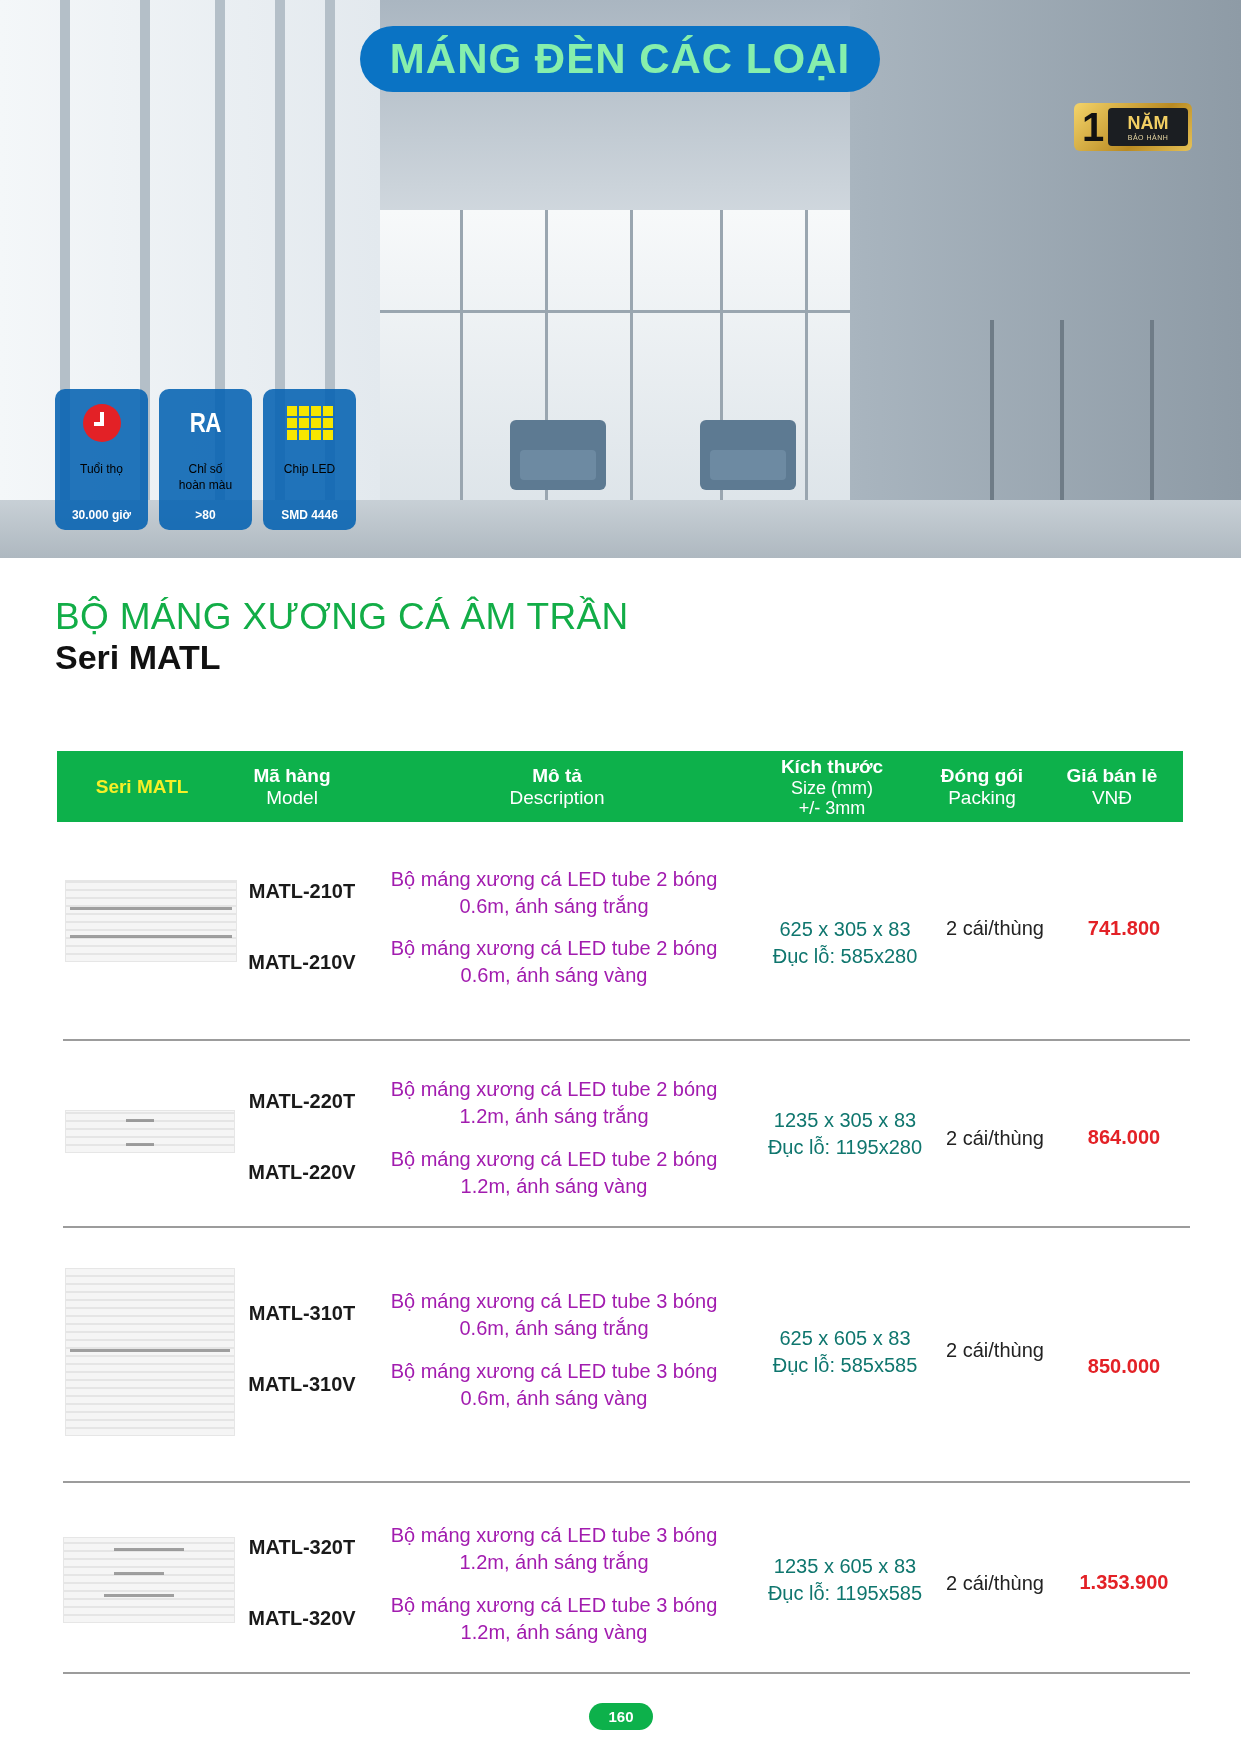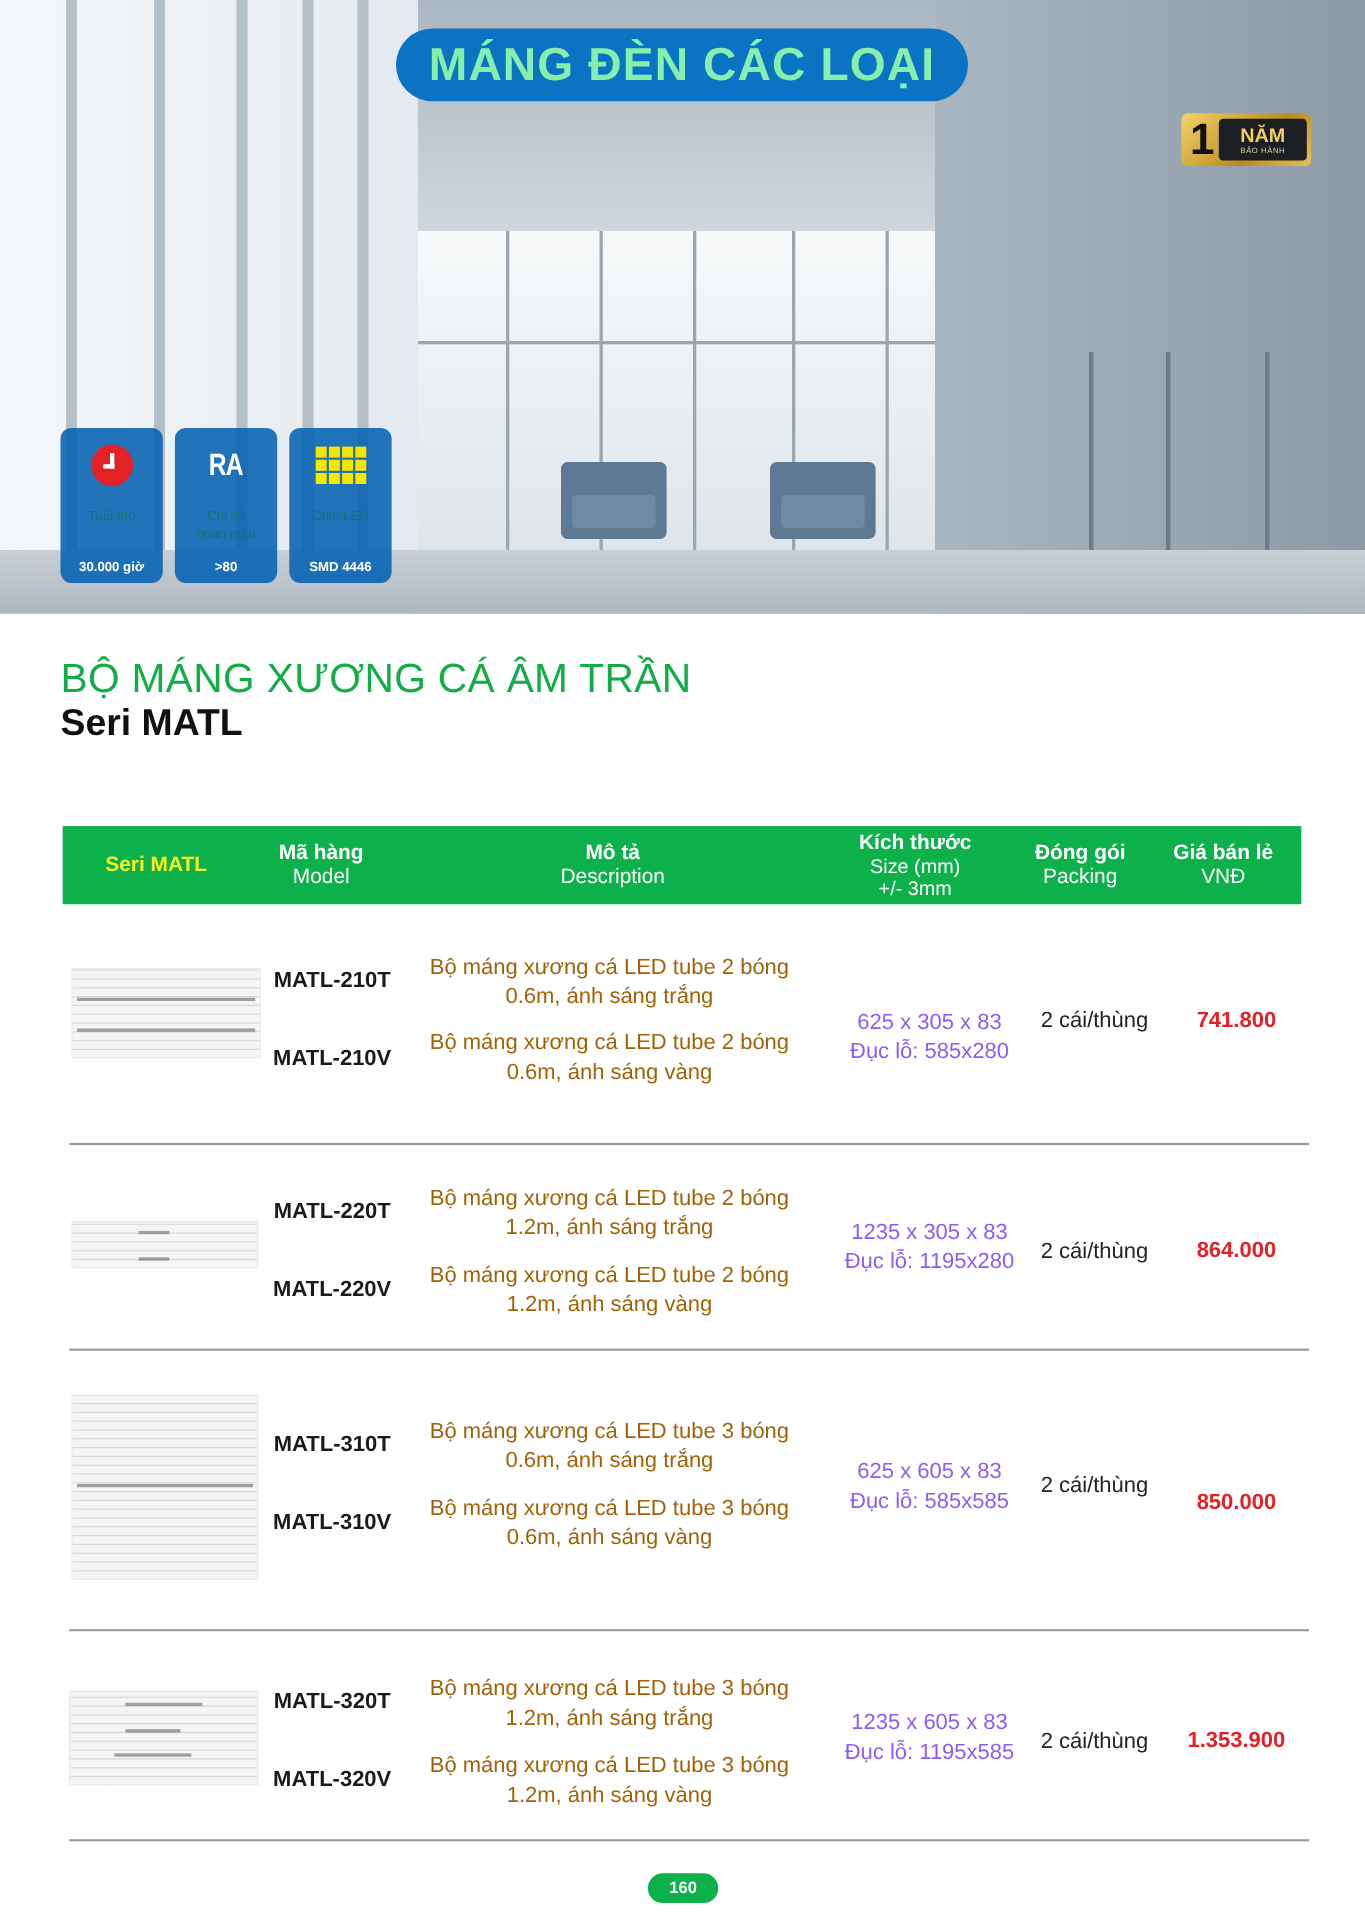--- a/index.html
+++ b/index.html
@@ -30,40 +30,40 @@
 
   .tiles { position: absolute; left: 55px; top: 389px; display: flex; gap: 11px; }
   .tile { width: 93px; height: 141px; background: rgba(4,98,178,0.88); border-radius: 10px; position: relative; color: #fff; text-align: center; }
   .tile .icon-wrap { position: absolute; left: 0; right: 0; top: 14px; height: 40px; display: flex; justify-content: center; align-items: center; }
   .clock { width: 38px; height: 38px; border-radius: 50%; background: #e32126; position: relative; }
   .clock::before { content:""; position:absolute; left:17px; top:8px; width:4px; height:14px; background:#fff; }
   .clock::after { content:""; position:absolute; left:11px; top:18px; width:10px; height:4px; background:#fff; }
   .big-glyph { font-weight: bold; font-size: 28px; letter-spacing: -1px; font-family: "Liberation Sans", sans-serif; transform: scaleX(0.8); }
   .chip-grid { display: grid; grid-template-columns: repeat(4, 10px); grid-template-rows: repeat(3,10px); gap: 2px; }
   .chip-grid span { background: #f7e600; display:block; }
-  .tile .lbl { position: absolute; left: 0; right: 0; top: 72px; font-size: 12px; line-height: 16px; color: #0f766e; }
+  .tile .lbl { position: absolute; left: 0; right: 0; top: 72px; font-size: 12px; line-height: 16px; color: #000000; }
   .tile .val { position: absolute; left: 0; right: 0; bottom: 8px; font-size: 12px; font-weight: bold; }
 
   .heading-green { position: absolute; left: 55px; top: 596px; font-size: 37px; color: #12ad47; letter-spacing: 0.3px; }
   .heading-black { position: absolute; left: 55px; top: 638px; font-size: 34px; font-weight: bold; color: #111; }
 
   .thead { position: absolute; left: 57px; top: 751px; width: 1126px; height: 71px; background: #0db14b; color: #fff; }
   .thead .col { position: absolute; top: 0; height: 71px; display: flex; flex-direction: column; justify-content: center; align-items: center; text-align: center; }
   .thead .b { font-weight: bold; font-size: 19px; line-height: 22px; }
   .thead .r { font-size: 19px; line-height: 22px; }
   .thead .r.sm { font-size: 18px; line-height: 20px; }
   .thead .seri { color: #f6ef27; font-weight: bold; font-size: 19px; }
   .divider { position: absolute; left: 63px; width: 1127px; height: 2px; background: #9c9c9c; }
   .prod-img { position: absolute; border: 1px solid #e6e6e6; background:
       repeating-linear-gradient(0deg, #f5f5f5 0px, #f5f5f5 6px, #d5d5d5 7px, #f5f5f5 8px),
       repeating-linear-gradient(90deg, transparent 0px, transparent 30px, #e0e0e0 31px, transparent 32px); }
   .prod-img .bar { position: absolute; left: 4px; right: 4px; height: 3px; background: #7a7a7a; opacity: 0.7; }
   .model { position: absolute; font-weight: bold; font-size: 20px; color: #1a1a1a; width: 130px; text-align: center; }
-  .desc { position: absolute; font-size: 20px; color: #a16207; width: 360px; text-align: center; line-height: 27px; }
-  .size { position: absolute; font-size: 20px; color: #8b5cf6; width: 170px; text-align: center; line-height: 27px; }
+  .desc { position: absolute; font-size: 20px; color: #a21caf; width: 360px; text-align: center; line-height: 27px; }
+  .size { position: absolute; font-size: 20px; color: #0f766e; width: 170px; text-align: center; line-height: 27px; }
   .pack { position: absolute; font-size: 20px; color: #222; width: 130px; text-align: center; }
   .price { position: absolute; font-size: 20px; font-weight: bold; color: #e32126; width: 140px; text-align: center; }
 
   .page-pill { position: absolute; left: 589px; top: 1703px; width: 64px; height: 27px; background: #0db14b; border-radius: 14px; color: #fff; font-weight: bold; font-size: 15px; display: flex; align-items: center; justify-content: center; }
 </style>
 </head>
 <body>
 
 <div class="hero">
   <div class="ceiling"></div>

